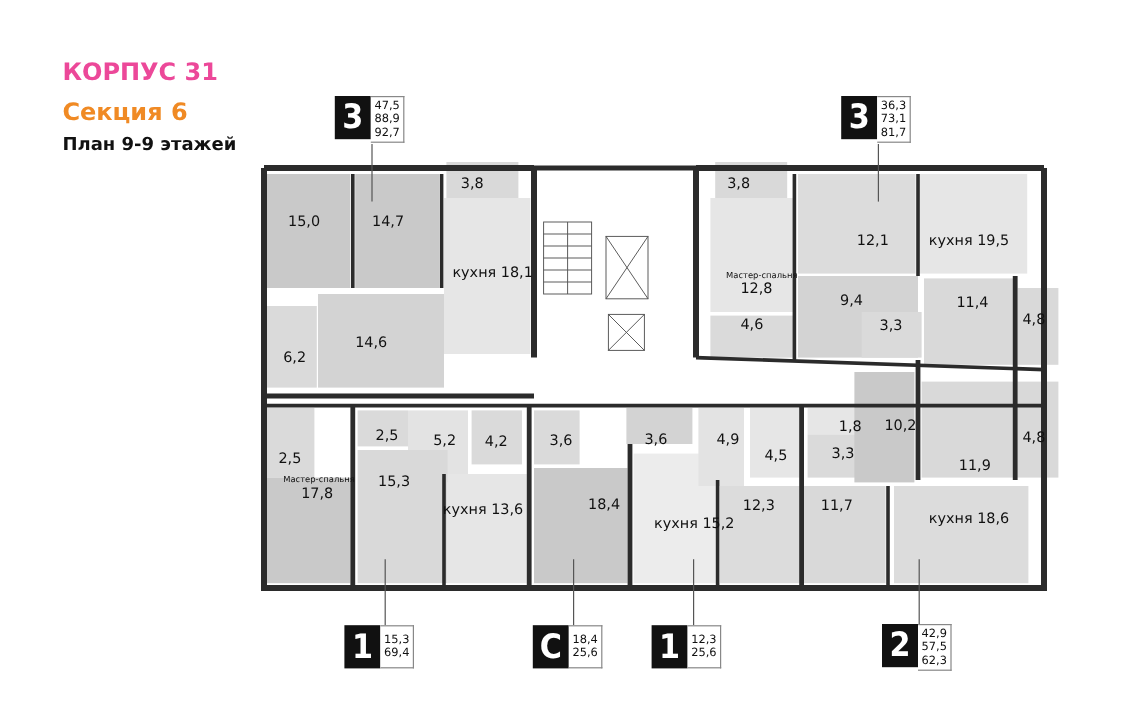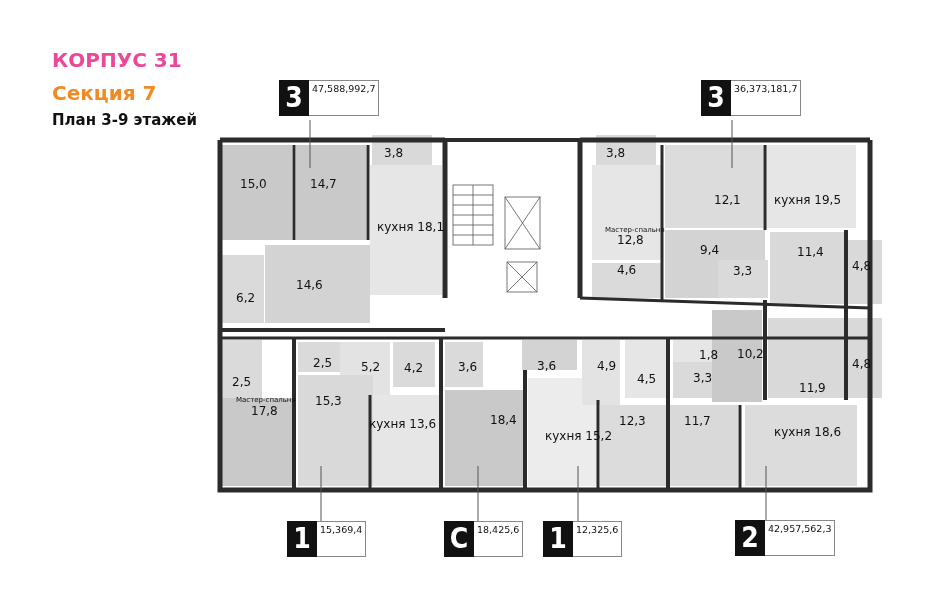--- a/index.html
+++ b/index.html
@@ -6,28 +6,28 @@
   body { width:941px; height:600px; position:relative; overflow:hidden; font-family:"DejaVu Sans", sans-serif; }
   .hdr { position:absolute; left:52px; font-weight:bold; }
   .hdr.t1 { top:48px; font-size:20px; color:#ec4899; }
   .hdr.t2 { top:81px; font-size:20px; color:#f08a24; }
   .hdr.t3 { top:111px; font-size:15px; color:#111; }
   svg.plan { position:absolute; left:0; top:0; }
   .rlabel { font-family:"DejaVu Sans", sans-serif; font-size:12px; fill:#111; }
   .rlabel.small { font-size:7px; }
   .tag { position:absolute; display:flex; align-items:stretch; }
   .tag .num { width:30px; height:36px; background:#111; color:#fff; font-family:"DejaVu Sans Condensed","DejaVu Sans", sans-serif; font-weight:bold; font-size:28px; line-height:36px; text-align:center; }
-  .tag .areas { border:1px solid #888; border-left:none; background:#fff; font-size:9.5px; line-height:11px; padding:2px 3px; color:#111; display:flex; flex-direction:row; justify-content:center; }
+  .tag .areas { border:1px solid #888; border-left:none; background:#fff; font-size:9.5px; line-height:11px; padding:2px 3px; color:#111; display:flex; flex-direction:column; justify-content:center; }
 </style>
 </head>
 <body>
 
 <div class="hdr t1">КОРПУС 31</div>
-<div class="hdr t2">Секция 7</div>
-<div class="hdr t3">План 3-9 этажей</div>
+<div class="hdr t2">Секция 6</div>
+<div class="hdr t3">План 9-9 этажей</div>
 
 <svg class="plan" width="941" height="600" viewBox="0 0 941 600">
 
   <g>
 
     <rect x="222" y="145" width="70" height="95" fill="#c9c9c9"></rect>
     <rect x="296" y="145" width="70" height="95" fill="#c9c9c9"></rect>
     <rect x="372" y="135" width="60" height="30" fill="#d9d9d9"></rect>
     <rect x="370" y="165" width="72" height="130" fill="#e6e6e6"></rect>
     <rect x="265" y="245" width="105" height="78" fill="#d3d3d3"></rect>

